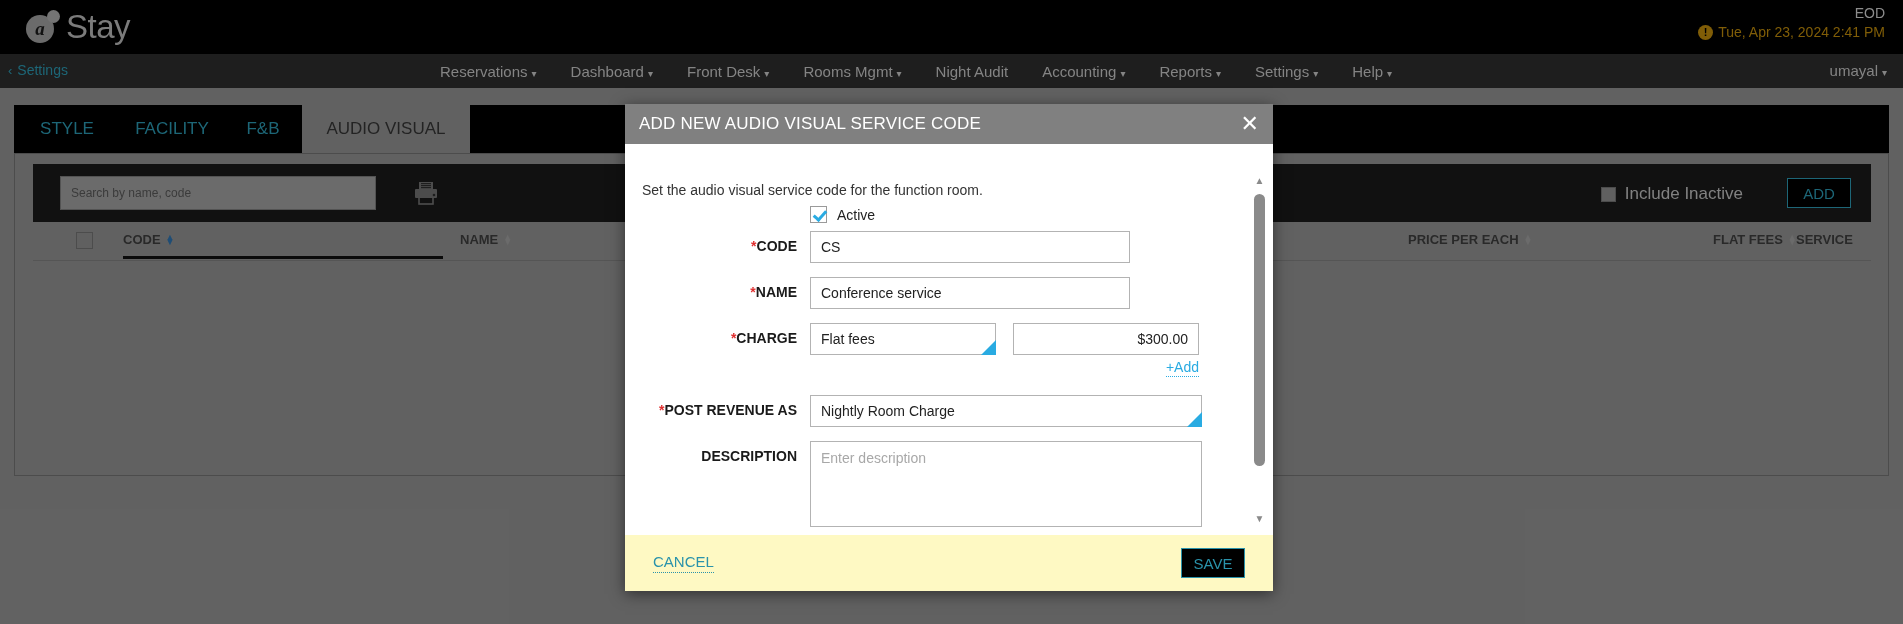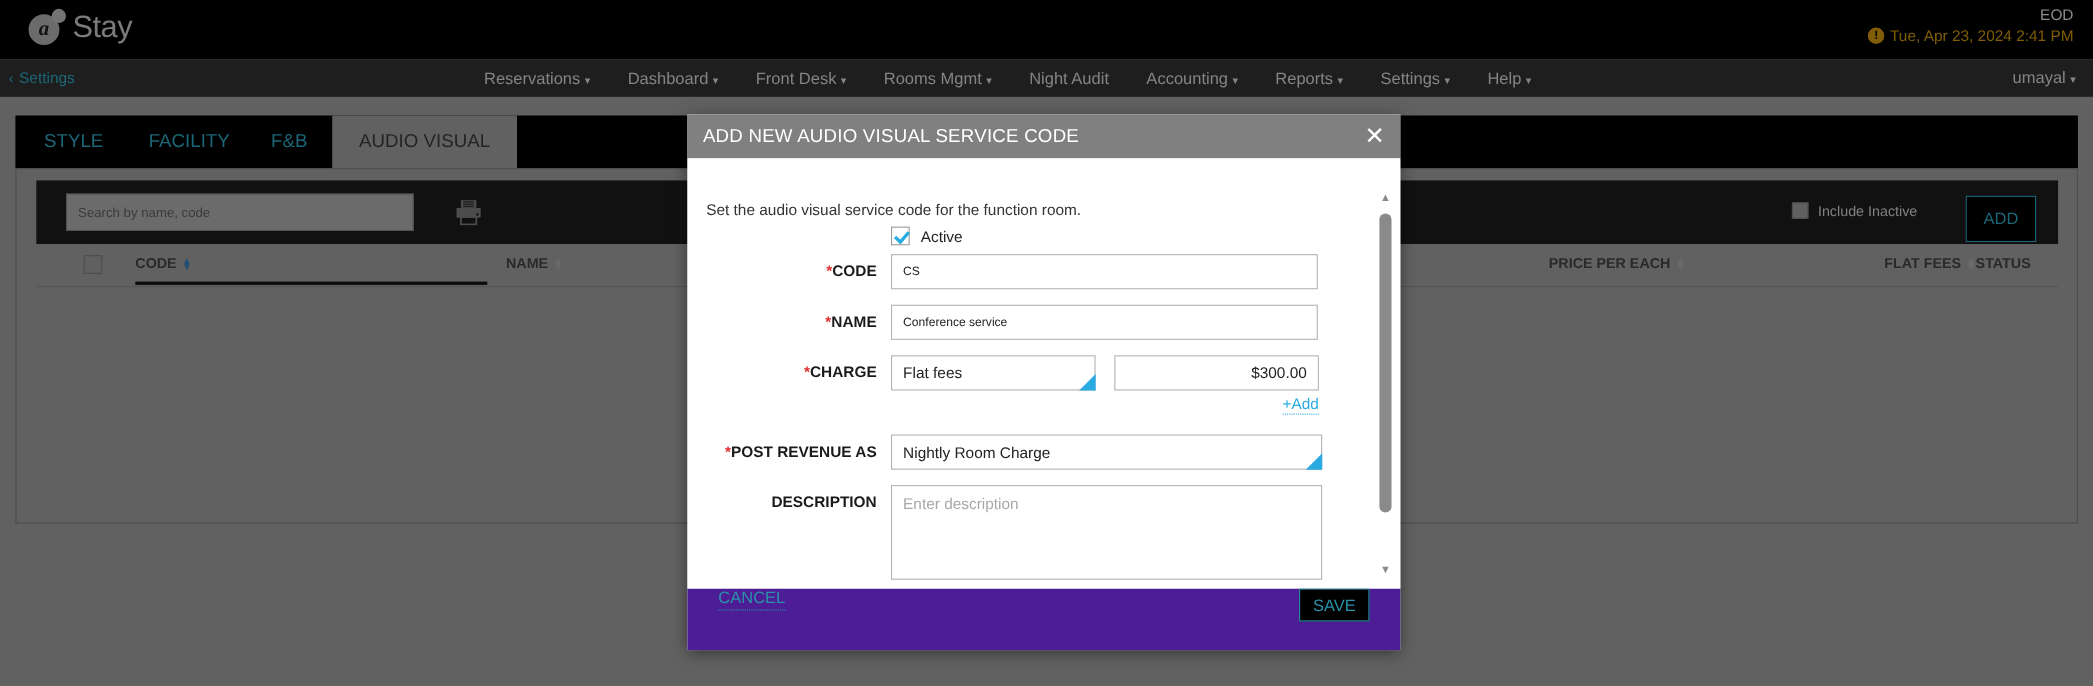--- a/index.html
+++ b/index.html
@@ -21,21 +21,21 @@
     position: absolute; left: 0; top: 5px; width: 28px; height: 28px;
     border-radius: 50%; background: #9a9a9a;
     color: #1a1a1a; font-size: 19px; font-weight: bold;
     display: flex; align-items: center; justify-content: center;
     font-style: italic; font-family: "Liberation Serif", serif;
   }
   .logo-dot {
     position: absolute; left: 21px; top: 0px; width: 13px; height: 13px;
     border-radius: 50%; background: #a6a6a6;
   }
-  .logo-text { color: #b0b0b0; font-size: 28px; margin-left: 6px; letter-spacing: -0.5px; }
+  .logo-text { color: #b0b0b0; font-size: 33px; margin-left: 6px; letter-spacing: -0.5px; }
 
   .page-title {
     position: absolute; left: 0; top: 10px; width: 1903px;
     text-align: center; color: #b5b5b5; font-size: 24px;
   }
 
   .eod-wrap { position: absolute; right: 18px; top: 5px; text-align: right; }
   .eod-label { color: #c9c9c9; font-size: 14px; line-height: 17px; }
   .eod-date { color: #b8860b; font-size: 14px; line-height: 20px; display: flex; align-items: center; justify-content: flex-end; gap: 5px; }
   .warn-icon {
@@ -95,28 +95,28 @@
     color: #4a4a4a; font-size: 12px; padding: 0 10px;
     font-family: "Liberation Sans", sans-serif;
   }
   .search-input::placeholder { color: #555; }
   .printer-icon {
     position: absolute; left: 380px; top: 17px; width: 26px; height: 24px;
   }
   .include-inactive {
     position: absolute; right: 128px; top: 20px;
     display: flex; align-items: center; gap: 9px;
-    color: #b9b9b9; font-size: 13px;
+    color: #b9b9b9; font-size: 17px;
   }
   .cb-empty {
     width: 15px; height: 15px; background: #8a8a8a; border: 1px solid #6d6d6d;
   }
   .add-btn {
     position: absolute; right: 20px; top: 14px;
-    width: 64px; height: 42px;
+    width: 64px; height: 30px;
     border: 1px solid #2a93ab; background: #000; color: #2a93ab;
     font-size: 15px; display: flex; align-items: center; justify-content: center;
     font-family: "Liberation Sans", sans-serif;
   }
 
   
   .table-head {
     position: absolute; left: 18px; top: 68px; width: 1838px; height: 38px;
     background: #8c8c8c;
   }
@@ -166,22 +166,22 @@
   .row { display: flex; align-items: flex-start; margin-bottom: 14px; }
   .lbl {
     width: 185px; text-align: right; padding-right: 13px;
     font-size: 14px; color: #1a1a1a; font-weight: bold; padding-top: 7px;
     white-space: nowrap;
   }
   .lbl .req { color: #e03131; }
   .lbl.plain { font-weight: bold; }
   .ctl { position: relative; }
   .txt {
-    width: 388px; height: 32px; border: 1px solid #b3b3b3; background: #fff;
-    font-size: 11px; color: #222; padding: 15px 10px;
+    width: 320px; height: 32px; border: 1px solid #b3b3b3; background: #fff;
+    font-size: 14px; color: #222; padding: 15px 10px;
     font-family: "Liberation Sans", sans-serif;
   }
   .txt::placeholder { color: #a8a8a8; }
   .dd { position: relative; width: 186px; height: 32px; }
   .dd.wide { width: 392px; }
   .dd-inner {
     width: 100%; height: 100%; border: 1px solid #b3b3b3; background: #fff;
     font-size: 14px; color: #222; display: flex; align-items: center; padding: 0 10px;
   }
   .dd-corner {
@@ -227,22 +227,22 @@
     color: #8a8a8a; font-size: 10px;
   }
   .sb-up { top: 0; }
   .sb-down { bottom: 0; }
   .sb-thumb {
     position: absolute; left: 2px; top: 20px; width: 11px; height: 272px;
     background: #8a8a8a; border-radius: 6px;
   }
 
   .modal-foot {
-    height: 56px; background: #4c1d95;
-    display: flex; align-items: flex-start; justify-content: space-between;
+    height: 56px; background: #fef9c3;
+    display: flex; align-items: center; justify-content: space-between;
     padding: 0 28px;
   }
   .cancel-link {
     color: #2a93ab; font-size: 15px;
     border-bottom: 1px dotted #2a93ab; padding-bottom: 2px;
   }
   .save-btn {
     width: 64px; height: 30px; border: 1px solid #2a93ab; background: #000;
     color: #2a93ab; font-size: 15px;
     display: flex; align-items: center; justify-content: center;
@@ -362,21 +362,21 @@
         </span>
     </div>
     <div class="th" style="left:1680px;">
       <span>FLAT FEES</span>
       <span class="sort">
           <span class="up">▲</span>
           <span class="dn">▼</span>
         </span>
     </div>
     <div class="th" style="left:1763px;">
-      <span>STATUS</span>
+      <span>SERVICE</span>
     </div>
   </div>
 
   <div class="table-body"></div>
 </div>
 
 <div class="overlay"></div>
 
 <div class="modal">
   <div class="modal-head">

